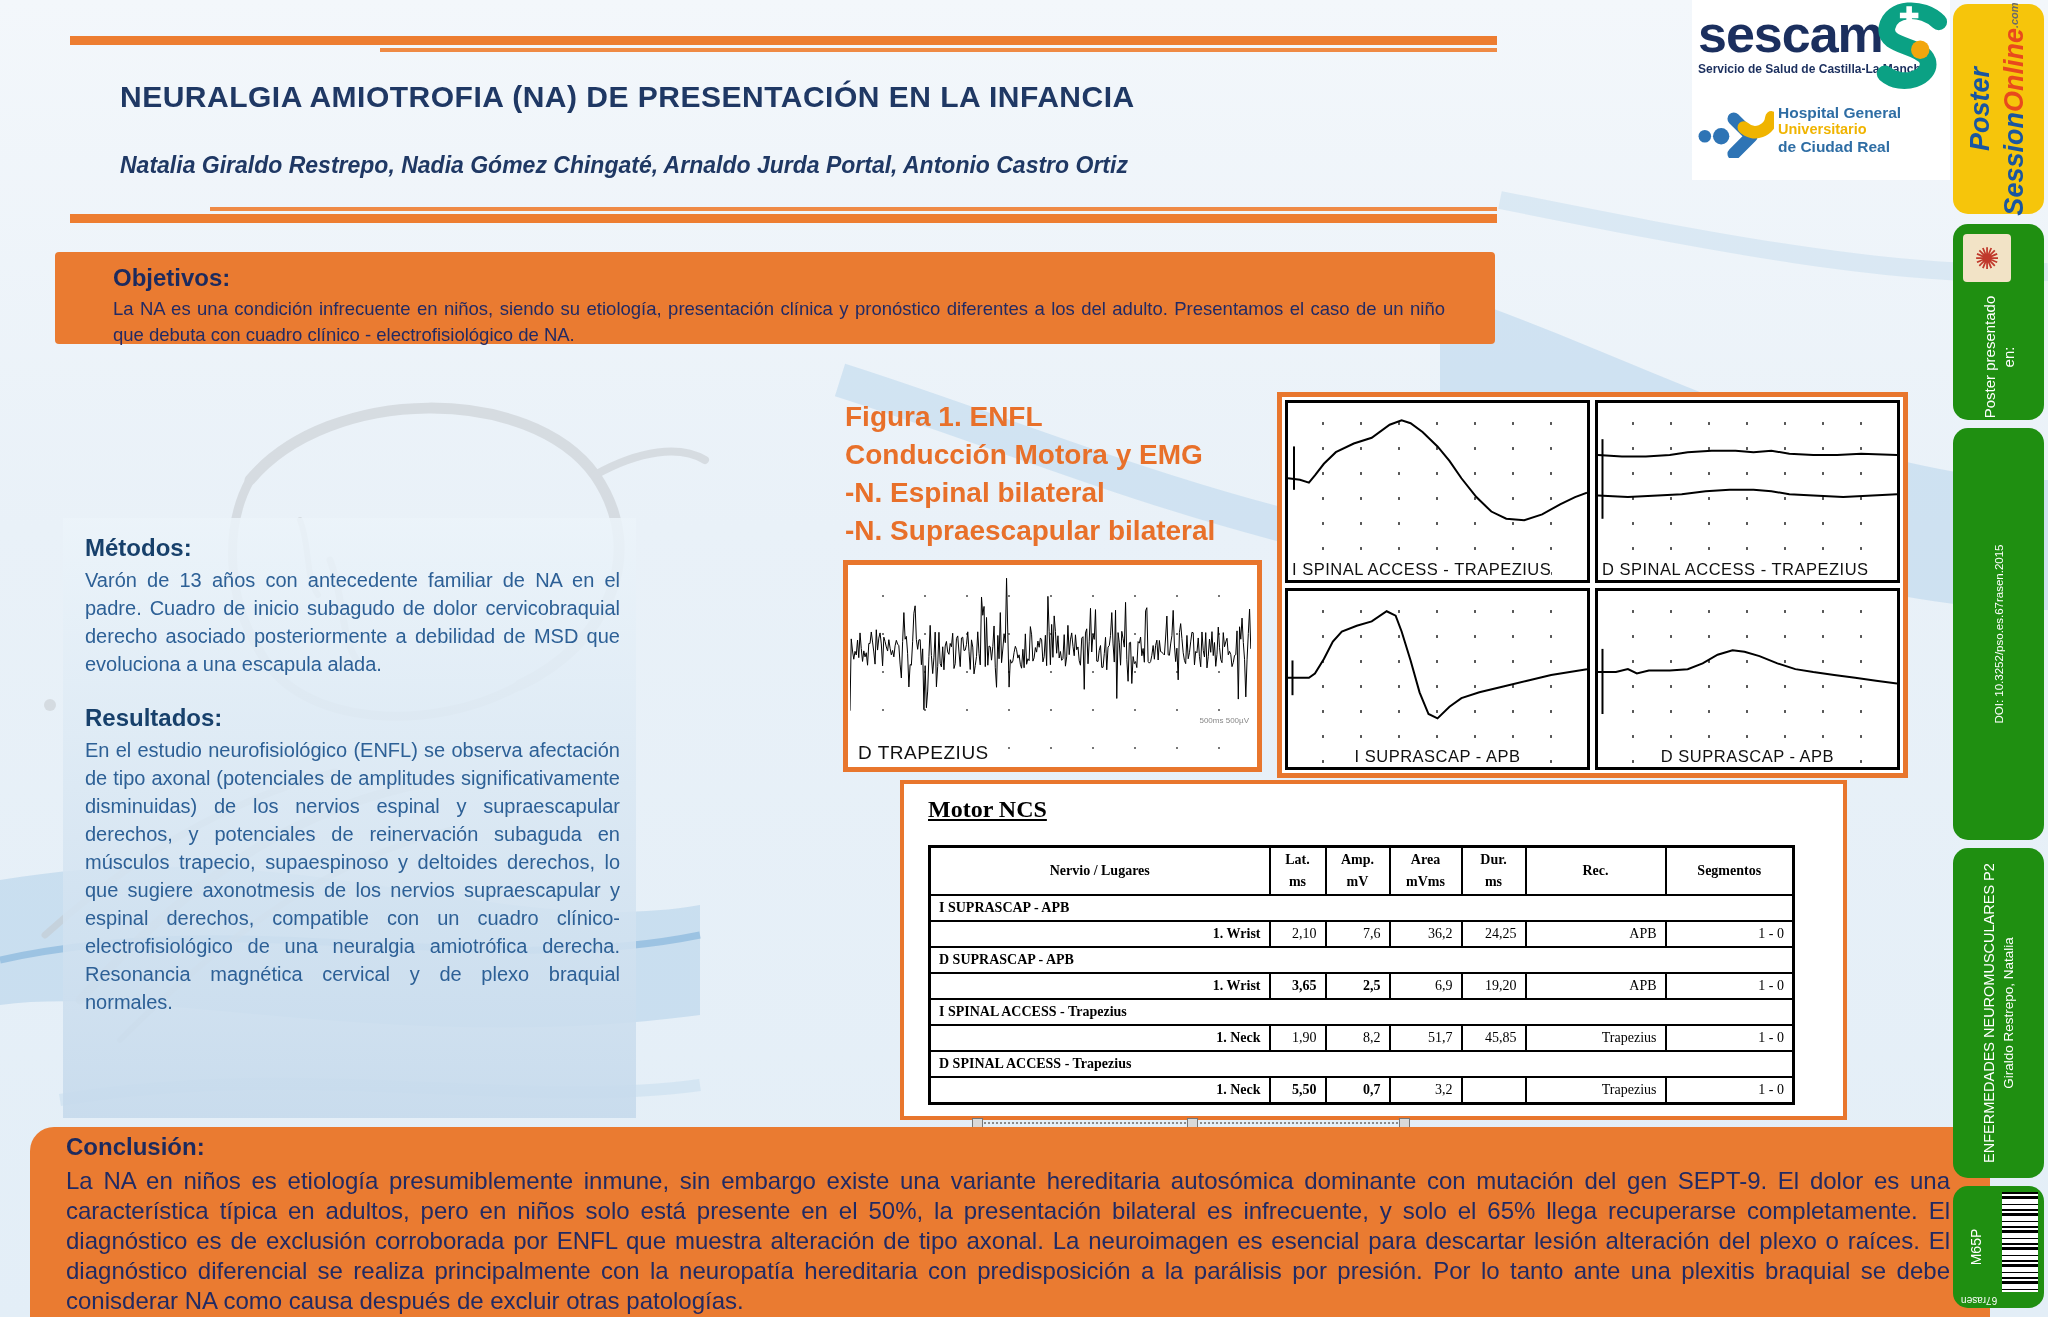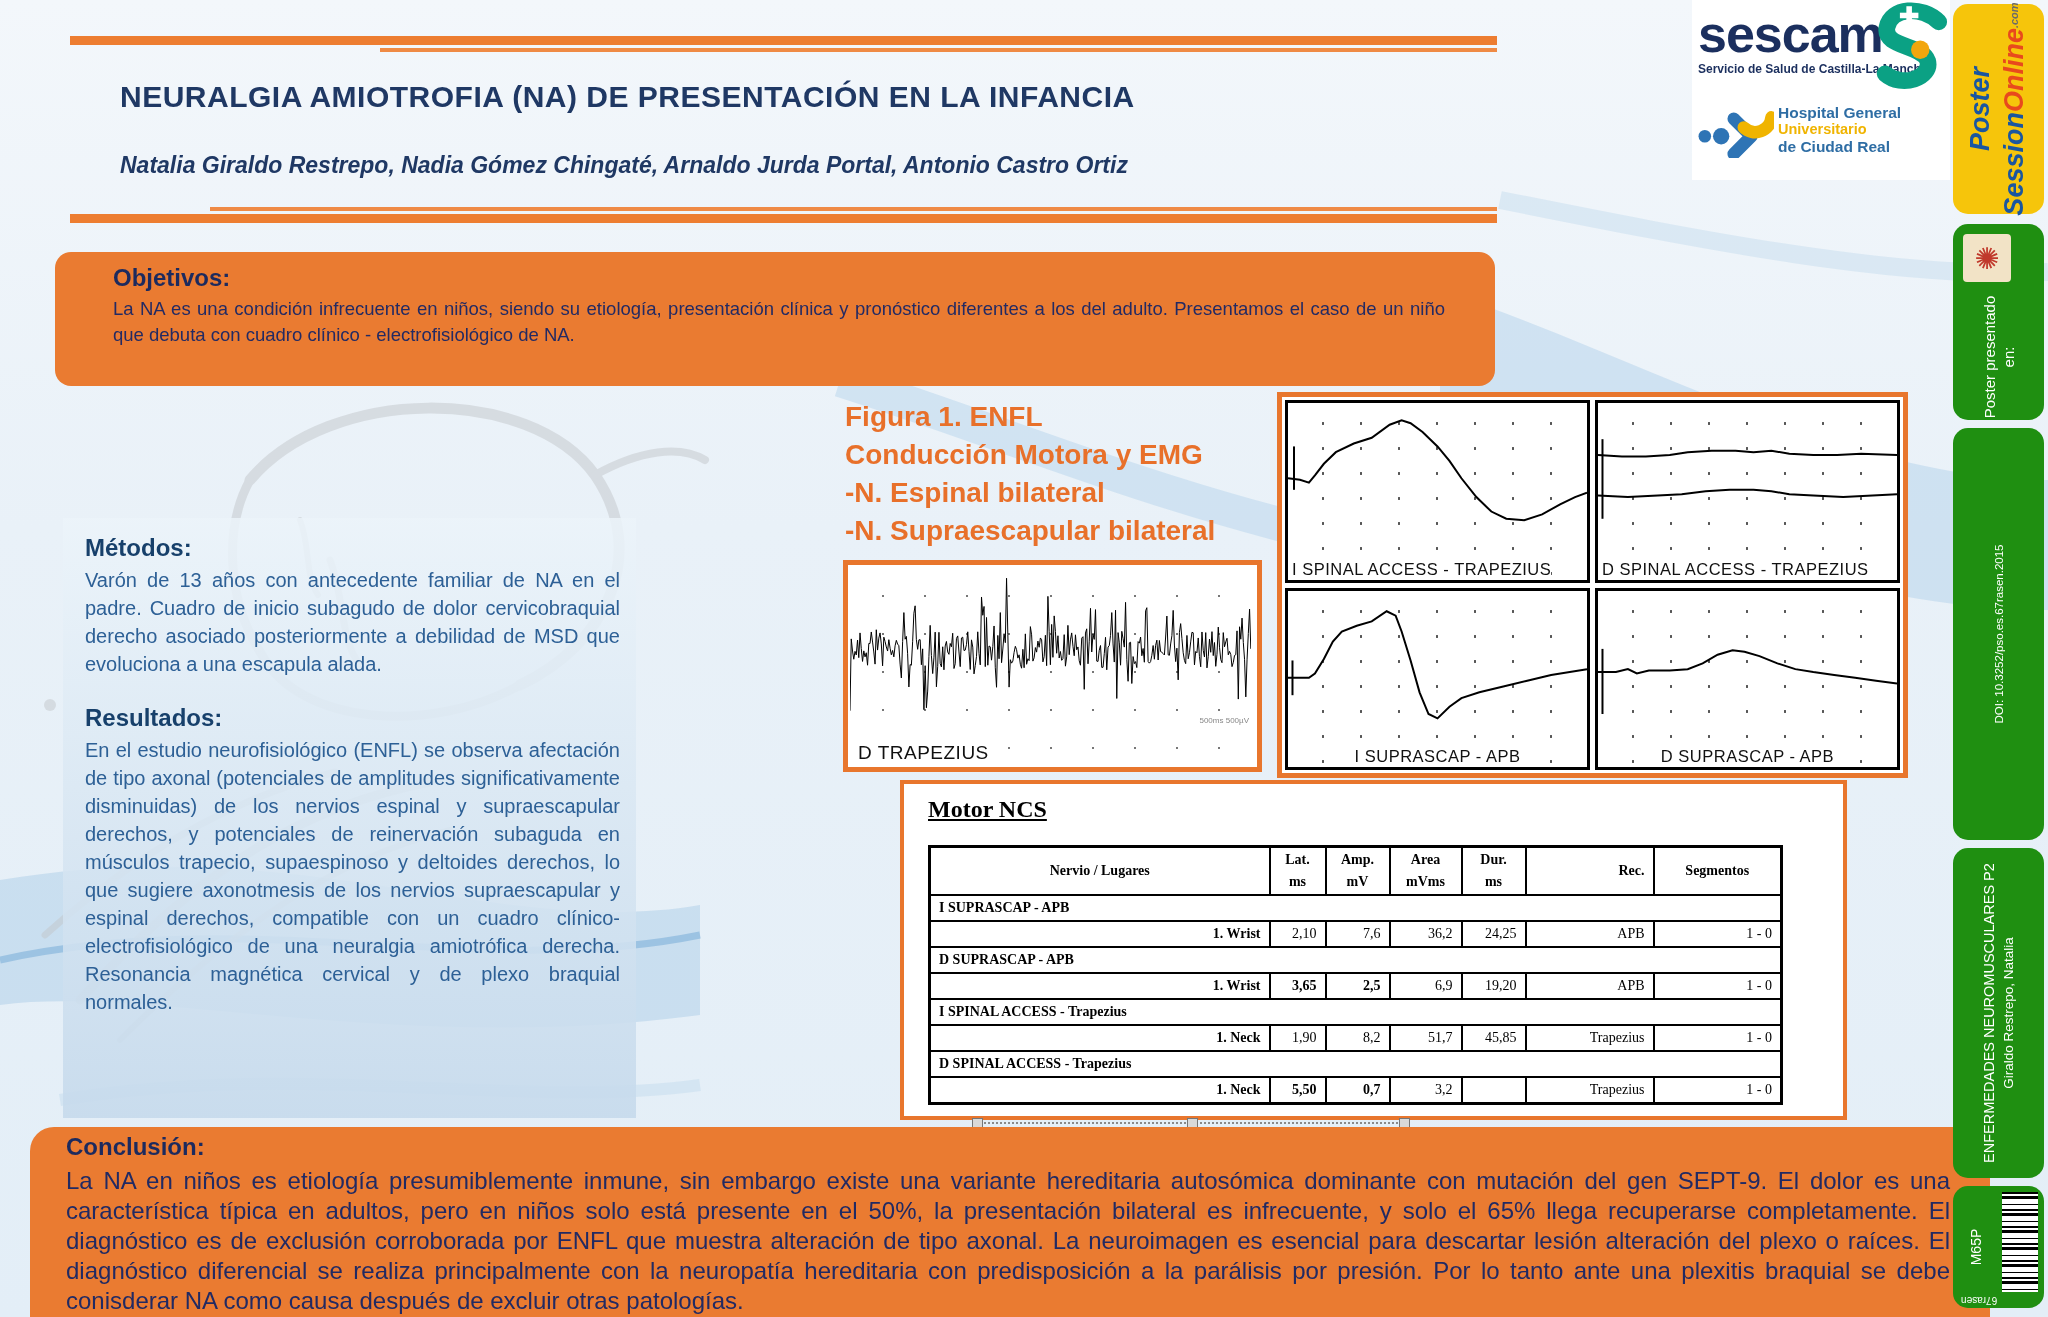--- a/index.html
+++ b/index.html
@@ -27,21 +27,21 @@
   .sescam-sub{position:absolute;left:6px;top:62px;font-size:12px;font-weight:bold;color:#1b2f5e;}
   .sescam-s{position:absolute;right:2px;top:2px;}
   .hosp-row{position:relative;height:80px;}
   .hosp-glyph{position:absolute;left:4px;top:6px;}
   .hosp-text{position:absolute;left:86px;top:8px;line-height:17px;}
   .hosp-l1,.hosp-l3{font-size:15.5px;font-weight:bold;color:#2e6da4;}
   .hosp-l2{font-size:14.5px;font-weight:bold;color:#f0b400;}
 
   
   .obox{background:#ea7b31;}
-  .objetivos{position:absolute;left:55px;top:252px;width:1440px;height:134px;border-radius:16px;
+  .objetivos{position:absolute;left:55px;top:252px;width:1440px;height:92px;border-radius:4px;
     padding:12px 50px 0 58px;box-sizing:border-box;}
   .sec-title{font-size:24px;font-weight:bold;color:#1c2a5e;margin:0 0 4px 0;}
   .objetivos .sec-body{font-size:18.5px;line-height:26px;color:#232a63;text-align:justify;}
 
   .conclusion{position:absolute;left:30px;top:1127px;width:1960px;height:195px;
     border-radius:24px 24px 0 0;padding:6px 40px 0 36px;box-sizing:border-box;}
   .conclusion .sec-title{font-size:24px;margin-bottom:5px;}
   .conclusion .sec-body{font-size:24px;line-height:30px;color:#212a63;text-align:justify;}
 
   
@@ -239,21 +239,21 @@
   <div class="ncsbox">
     <span class="ncstitle">Motor NCS</span>
     <table class="ncs">
       <thead>
         <tr>
           <th style="width:340px;"><span>Nervio / Lugares</span><br><span></span></th>
           <th style="width:56px;"><span>Lat.</span><br><span>ms</span></th>
           <th style="width:64px;"><span>Amp.</span><br><span>mV</span></th>
           <th style="width:72px;"><span>Area</span><br><span>mVms</span></th>
           <th style="width:64px;"><span>Dur.</span><br><span>ms</span></th>
-          <th style="width:128px;text-align:right;"><span>Rec.</span></th>
+          <th style="width:140px;"><span>Rec.</span></th>
           <th style="width:128px;"><span>Segmentos</span></th>
         </tr>
       </thead>
       <tbody>
           <tr>
             <td colspan="7" class="grp">I SUPRASCAP - APB</td>
           </tr>
           <tr>
             <td class="lbl">1. Wrist</td>
             <td class="num">2,10</td>

